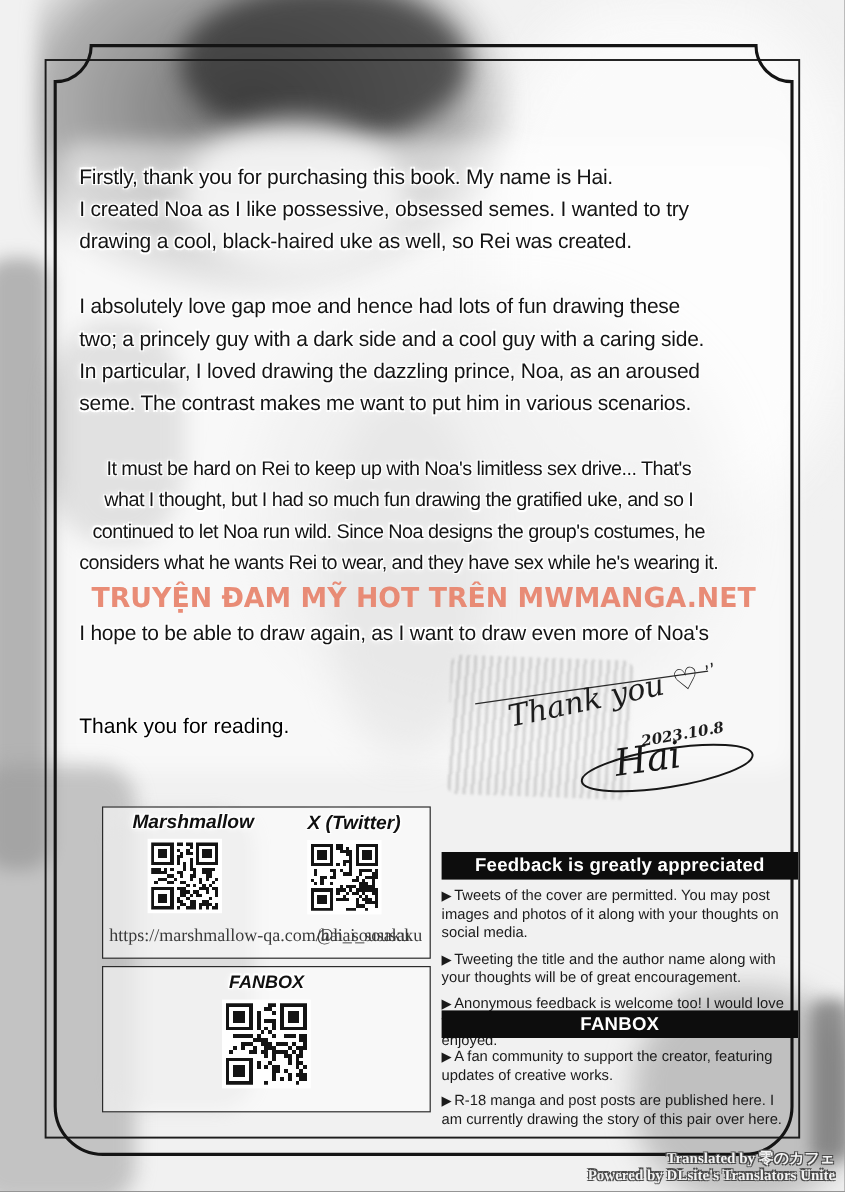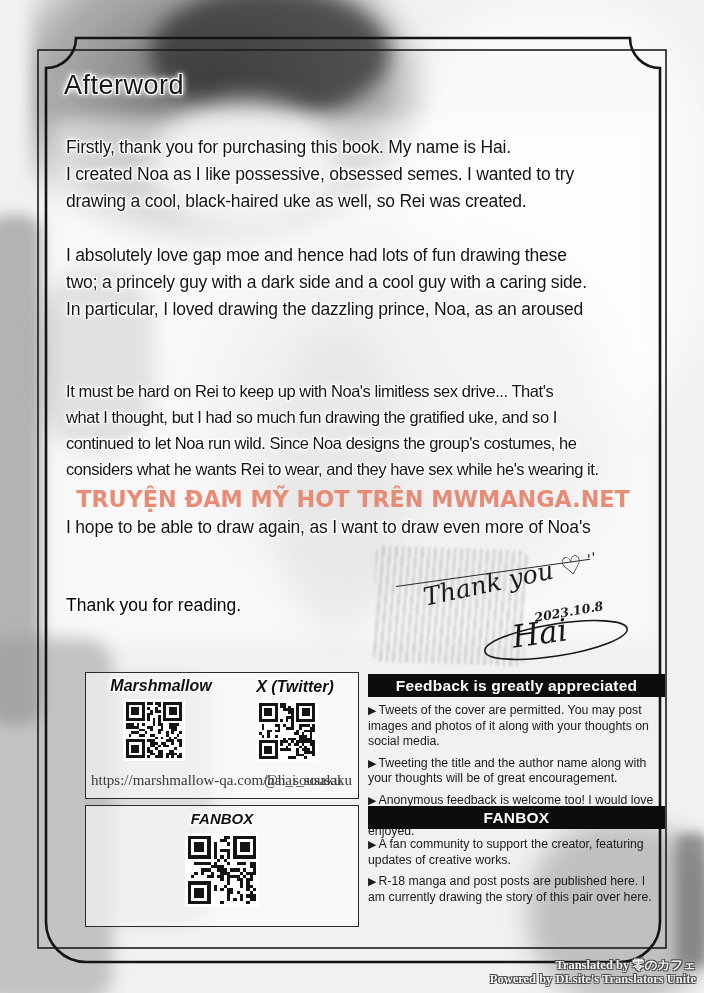--- a/index.html
+++ b/index.html
@@ -39,21 +39,21 @@
     background:rgba(255,255,255,.5);filter:blur(9px);}
   
   .frame{position:absolute;left:0;top:0;}
   
   .halo{text-shadow:-1px -1px 0 #fff,1px -1px 0 #fff,-1px 1px 0 #fff,1px 1px 0 #fff,
         0 0 4px #fff,0 0 6px #fff,0 0 9px #fff;}
   .abs{position:absolute;}
   .title{left:64px;top:70px;font-size:27px;letter-spacing:.5px;color:#181818;}
   .para{left:66px;}
   .para .tl{white-space:nowrap;font-size:17.5px;line-height:27px;letter-spacing:-.2px;color:#141414;}
-  .p3 .tl{font-size:16.5px;line-height:26px;letter-spacing:-.45px;}
+  .p3 .tl{font-size:16.5px;line-height:26px;letter-spacing:-.45px;text-align:center;}
   .watermark{left:46px;top:486px;width:614px;text-align:center;
     font-family:"DejaVu Sans",sans-serif;font-weight:bold;font-size:23px;color:#e8846d;
     transform:scaleX(.97);opacity:.93;white-space:nowrap;}
   .closing{left:66px;top:595px;font-size:17.5px;color:#000000;}
   
   .hand{left:422px;top:566px;font-family:"DejaVu Serif",serif;font-style:italic;
     font-size:25px;color:#1c1c1c;transform:rotate(-12deg);white-space:nowrap;}
   .hand-marks{left:588px;top:550px;font-family:"DejaVu Serif",serif;font-size:15px;
     color:#1c1c1c;transform:rotate(-25deg);}
   .hand-line{left:396px;top:586px;width:196px;border-top:1.5px solid #2a2a2a;
@@ -67,21 +67,21 @@
   .obox{background:rgba(252,252,252,.62);border:1.5px solid #2b2b2b;}
   .box1{left:85px;top:672px;width:272px;height:125px;}
   .box2{left:85px;top:805px;width:272px;height:120px;}
   .qhead{position:absolute;text-align:center;font-weight:bold;color:#101010;font-style:italic;}
   .qr{position:absolute;background:#fff;padding:3px;box-sizing:border-box;}
   .qr svg{display:block;width:100%;height:100%;}
   .url{position:absolute;top:99px;font-family:"Liberation Serif",serif;font-size:15px;
     color:#3a3a3a;white-space:nowrap;}
   .rcol{left:368px;width:297px;}
   .bar{height:23px;line-height:23px;background:#0d0d0d;color:#fff;text-align:center;
-    font-weight:bold;font-size:15.5px;letter-spacing:.2px;}
+    font-weight:bold;font-size:15.5px;letter-spacing:.2px;margin-top:36px;}
   .bullets{font-size:12.3px;line-height:15.5px;color:#1a1a1a;}
   .bullets .bi{display:block;margin-bottom:6px;}
   .tri{font-family:"DejaVu Sans",sans-serif;font-size:11px;margin-right:2px;}
   .footer{right:8px;top:958px;text-align:right;font-family:"Liberation Serif",serif;
     font-weight:bold;font-size:12.5px;line-height:14px;color:#f4f4f4;
     text-shadow:-1px -1px 0 #4a4a4a,1px -1px 0 #4a4a4a,-1px 1px 0 #4a4a4a,1px 1px 0 #4a4a4a;}
 </style>
 </head>
 <body>
 
@@ -102,31 +102,31 @@
     <div class="art a-braids2"></div>
     <div class="art a-brblob"></div>
     <div class="art a-bredge"></div>
   </div>
 
   <svg class="frame" width="704" height="993" viewBox="0 0 704 993">
     <rect x="38" y="50" width="628" height="898" fill="none" stroke="#1c1c1c" stroke-width="1.6"></rect>
     <path d="M 76 38 H 630 A 30 30 0 0 0 660 68 V 922 A 40 40 0 0 1 620 962 H 86 A 40 40 0 0 1 46 922 V 68 A 30 30 0 0 0 76 38 Z" fill="none" stroke="#141414" stroke-width="2.6"></path>
   </svg>
 
-  <div class="abs title halo">Afterword</div>
 
   <div class="abs para halo" style="top:134px">
     <div class="tl">Firstly, thank you for purchasing this book. My name is Hai.</div>
     <div class="tl">I created Noa as I like possessive, obsessed semes. I wanted to try</div>
     <div class="tl">drawing a cool, black-haired uke as well, so Rei was created.</div>
   </div>
   <div class="abs para halo" style="top:242px">
     <div class="tl">I absolutely love gap moe and hence had lots of fun drawing these</div>
     <div class="tl">two; a princely guy with a dark side and a cool guy with a caring side.</div>
     <div class="tl">In particular, I loved drawing the dazzling prince, Noa, as an aroused</div>
+    <div class="tl">seme. The contrast makes me want to put him in various scenarios.</div>
   </div>
   <div class="abs para p3 halo" style="top:378px">
     <div class="tl">It must be hard on Rei to keep up with Noa's limitless sex drive... That's</div>
     <div class="tl">what I thought, but I had so much fun drawing the gratified uke, and so I</div>
     <div class="tl">continued to let Noa run wild. Since Noa designs the group's costumes, he</div>
     <div class="tl">considers what he wants Rei to wear, and they have sex while he's wearing it.</div>
   </div>
 
   <div class="abs watermark">TRUYỆN ĐAM MỸ HOT TRÊN MWMANGA.NET</div>
 

